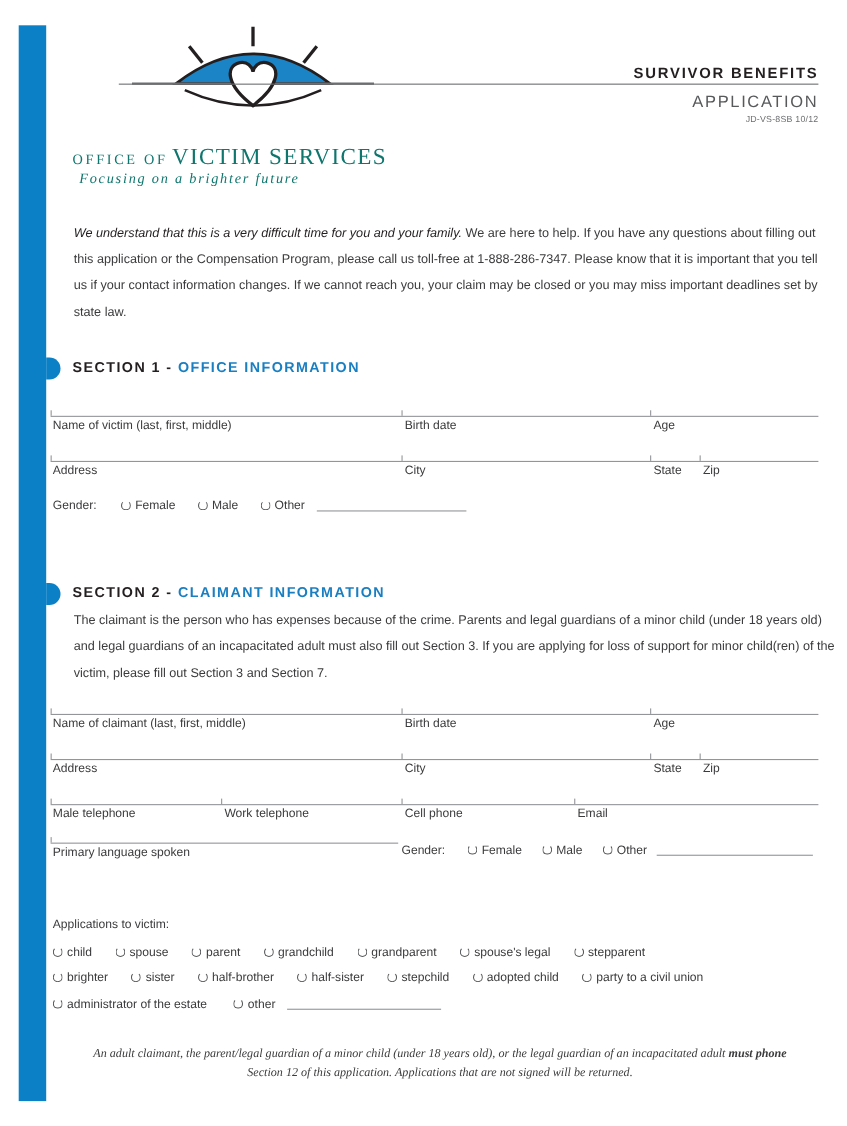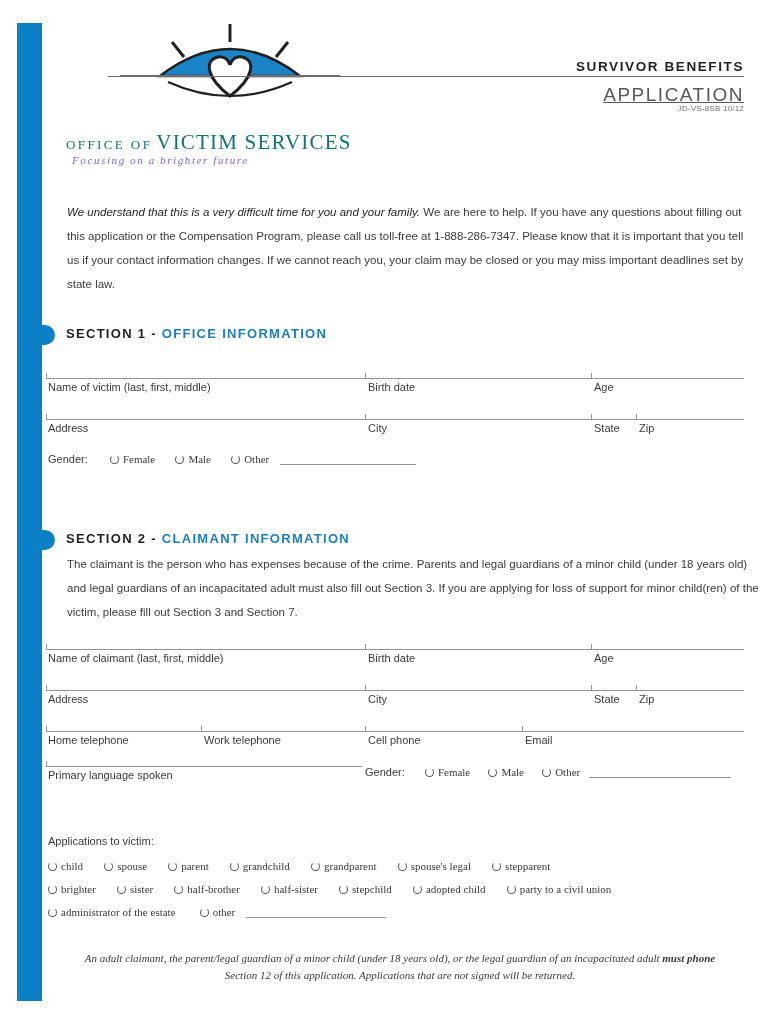--- a/index.html
+++ b/index.html
@@ -57,24 +57,23 @@
     font-size: 13.5px;
     font-weight: bold;
     letter-spacing: 1.6px;
     color: #231f20;
     text-align: right;
   }
   .hdr-sub {
     position: absolute;
     right: 26px;
     top: 84px;
-    font-size: 19px;
+    font-size: 15px;
     letter-spacing: 1.5px;
     color: #58595b;
-    text-decoration: underline;
   }
   .hdr-code {
     position: absolute;
     right: 26px;
     top: 104px;
     font-size: 8px;
     letter-spacing: 0.2px;
     color: #6d6e70;
     text-align: right;
   }
@@ -94,23 +93,23 @@
   .org-name .big {
     font-size: 21px;
     letter-spacing: 1.2px;
   }
   .org-tag {
     position: absolute;
     left: 72px;
     top: 154px;
     font-family: "Liberation Serif", serif;
     font-style: italic;
-    font-size: 11px;
+    font-size: 13px;
     letter-spacing: 1.6px;
-    color: #8b5cf6;
+    color: #0f766e;
     white-space: nowrap;
   }
 
   
   .intro {
     position: absolute;
     left: 67px;
     top: 200px;
     width: 678px;
     font-size: 11.5px;
@@ -185,21 +184,20 @@
   }
   .choice-line {
     position: absolute;
     font-size: 11px;
     color: #3b3b3d;
     white-space: nowrap;
   }
   .choice {
     display: inline-block;
     white-space: nowrap;
-    font-family: Liberation Serif, serif;
   }
   .blank {
     display: inline-block;
     border-bottom: 1px solid #939598;
     height: 11px;
     vertical-align: -2px;
   }
 
   
   .footnote {
@@ -318,21 +316,21 @@
   <div class="flabel" style="left:548px">State</div>
   <div class="flabel" style="left:593px">Zip</div>
 </div>
 
 <div class="frow" style="top:731px; width:698px">
   <div class="frule" style="width:698px"></div>
   <div class="ftick" style="left:0"></div>
   <div class="ftick" style="left:155px"></div>
   <div class="ftick" style="left:319px"></div>
   <div class="ftick" style="left:476px"></div>
-  <div class="flabel" style="left:2px">Home telephone</div>
+  <div class="flabel" style="left:2px">Male telephone</div>
   <div class="flabel" style="left:158px">Work telephone</div>
   <div class="flabel" style="left:322px">Cell phone</div>
   <div class="flabel" style="left:479px">Email</div>
 </div>
 
 <div class="frow" style="top:766px; width:316px">
   <div class="frule" style="width:316px"></div>
   <div class="ftick" style="left:0"></div>
   <div class="flabel" style="left:2px">Primary language spoken</div>
 </div>

